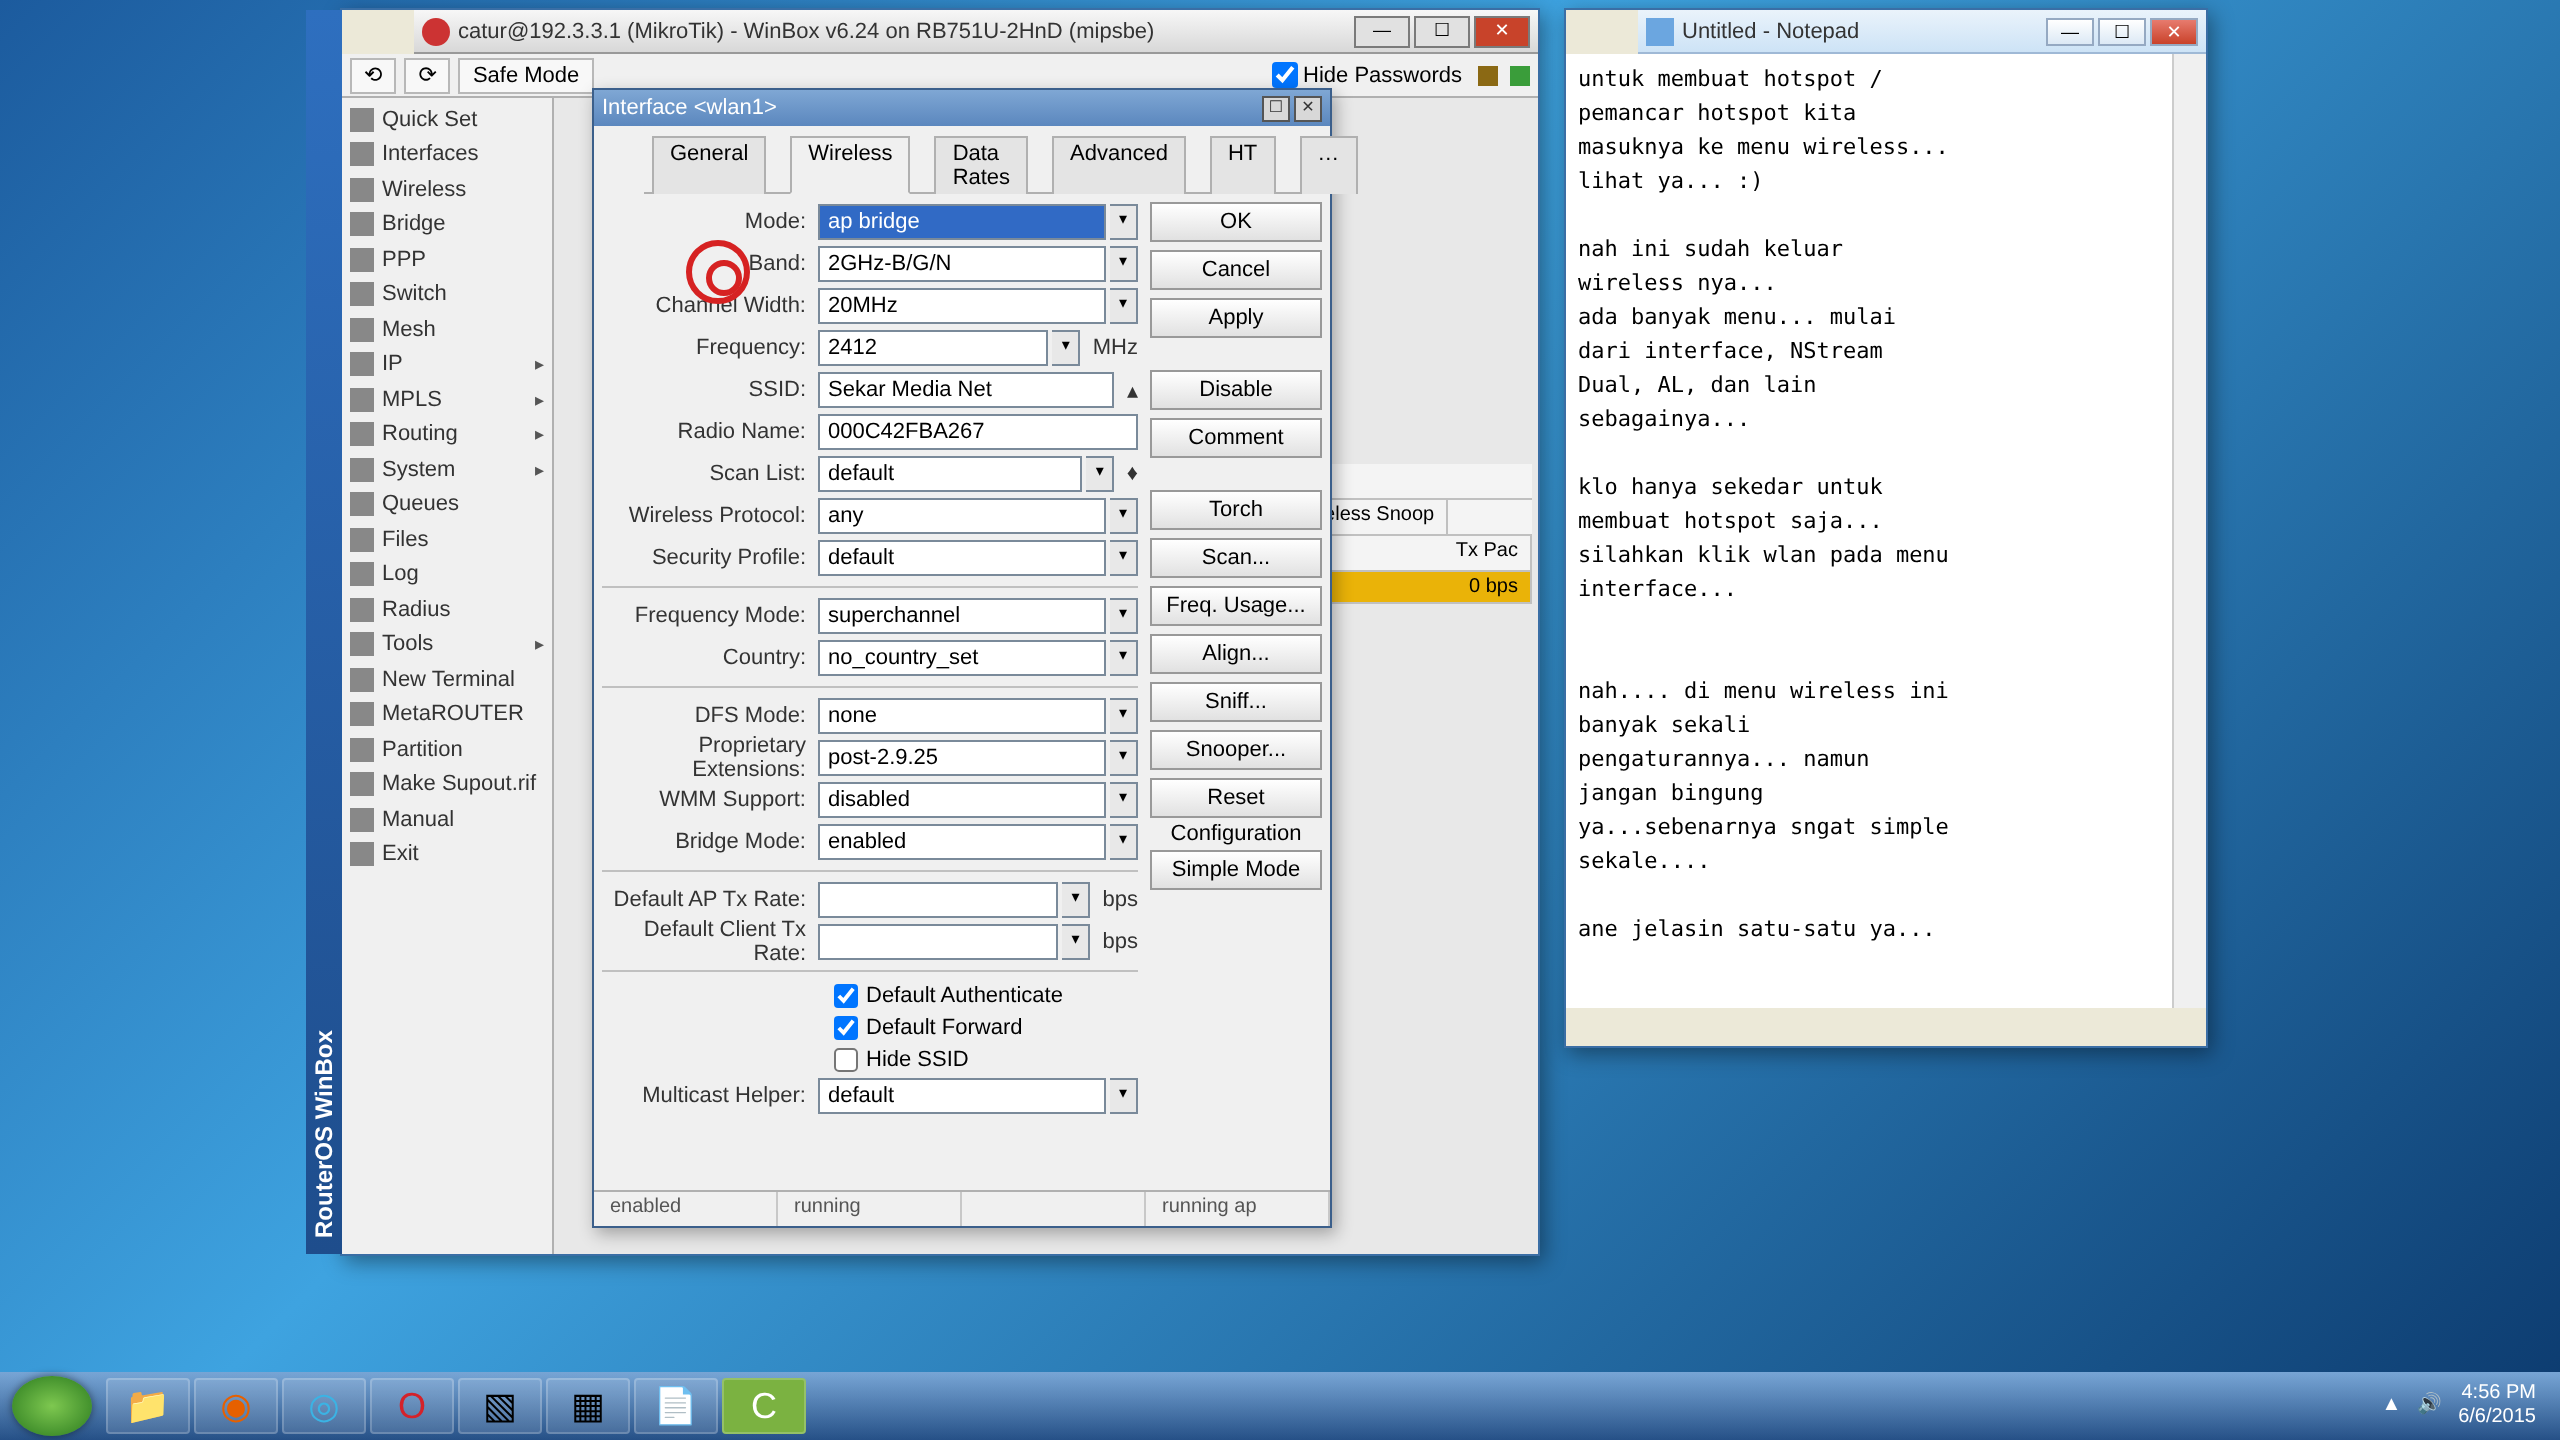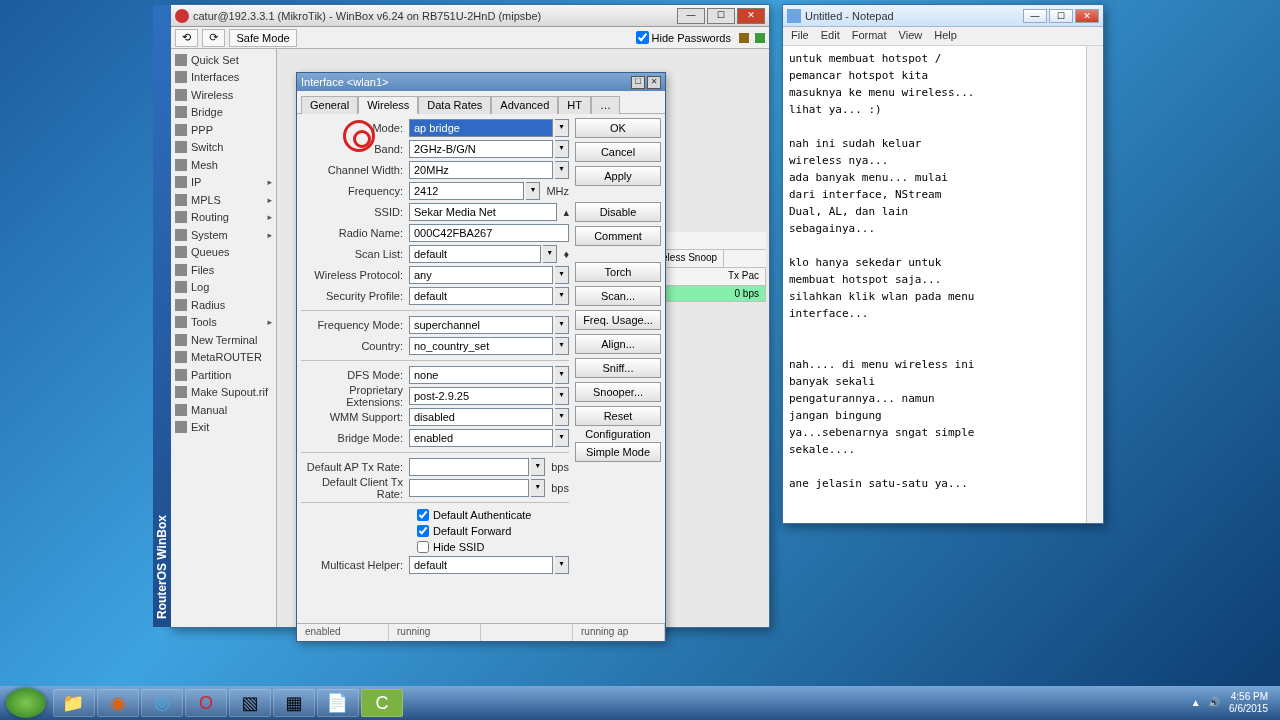--- a/index.html
+++ b/index.html
@@ -1,18 +1,18 @@
 <!DOCTYPE html>
 <html><head>
 <meta charset="utf-8">
 <style>
 * { box-sizing: border-box; margin: 0; padding: 0; }
 body { font-family: Tahoma, Arial, sans-serif; font-size: 11px; background: linear-gradient(135deg,#1C5B9E 0%,#3EA3E0 40%,#0C3A6E 100%); width:1280px; height:720px; overflow:hidden; position:relative; }
 .window { position:absolute; background:#ECE9D8; border:1px solid #3A6EA5; box-shadow:2px 3px 10px rgba(0,0,0,0.4); }
-.titlebar { background:linear-gradient(#F7F7F7,#D8D8D8); height:22px; display:flex; align-items:center; padding:0 4px; border-bottom:1px solid #999; font-size:11px; }
+.titlebar { background:linear-gradient(#F7F7F7,#D8D8D8); height:22px; display:flex; align-items:center; padding:0 4px; border-bottom:1px solid #999; font-size:11px;margin-left:36px; }
 .titlebar .title-icon { width:14px;height:14px;margin-right:4px;background:#C33;border-radius:50%; }
 .titlebar .title-text { flex:1; color:#333; white-space:nowrap; overflow:hidden; }
 .titlebtns { display:flex; gap:2px; }
 .titlebtns span { display:inline-block; width:28px; height:16px; background:#E1E1E1; border:1px solid #7A7A7A; text-align:center; line-height:12px; font-size:9px; }
 .titlebtns .close { background:#C8432A; color:#fff; }
 .winbox { left:170px; top:4px; width:600px; height:624px; }
 .tb2 { height:22px; background:#F0F0F0; display:flex; align-items:center; padding:2px 4px; gap:4px; border-bottom:1px solid #B0B0B0; }
 .tbbtn { border:1px solid #B8B8B8; background:#F8F8F8; height:18px; padding:0 6px; font-size:11px; display:flex; align-items:center; }
 .body-area { display:flex; height: calc(100% - 44px); }
 .sidebar { width:106px; background:#F0F0F0; border-right:1px solid #B0B0B0; padding-top:2px; }
@@ -23,24 +23,24 @@
 .rotatebar { position:absolute; left:-18px; top:0; bottom:0; width:18px; background:linear-gradient(#1E4D8C,#2E6FBF); color:#fff; writing-mode:vertical-rl; transform:rotate(180deg); display:flex; align-items:center; justify-content:flex-start; padding:8px 0; font-size:12px; font-weight:bold; }
 
 .notepad { left:782px; top:4px; width:322px; height:520px; }
 .np-title { background:linear-gradient(#EAF3FB,#CDE3F6); border-bottom:1px solid #9FB9D6; }
 .np-title .tbtns span { background:linear-gradient(#fff,#DCE9F5); border:1px solid #95A9C2; width:24px; height:14px; font-size:9px; }
 .np-title .tbtns .close { background:linear-gradient(#E77B6E,#C9422A); color:#fff; }
 .menubar { background:#F0F0F0; height:19px; display:flex; gap:12px; padding:2px 8px; font-size:11px; color:#333; border-bottom:1px solid #D0D0D0; }
 .np-body { background:#fff; padding:4px 6px; font-family:Consolas,monospace; font-size:11px; line-height:17px; white-space:pre-wrap; height:calc(100% - 41px); overflow:hidden; position:relative; }
 .np-body::after { content:''; position:absolute; right:0; top:0; width:16px; bottom:0; background:#F0F0F0; border-left:1px solid #ccc; }
 
-.dlg { position:absolute; left:296px; top:72px; width:370px; height:570px; background:#F0F0F0; border:1px solid #3B5F8B; box-shadow:2px 3px 8px rgba(0,0,0,0.3); }
+.dlg { position:absolute; left:296px; top:44px; width:370px; height:570px; background:#F0F0F0; border:1px solid #3B5F8B; box-shadow:2px 3px 8px rgba(0,0,0,0.3); }
 .dlg-title { background:linear-gradient(#7FA7D4,#5B87BE); height:18px; color:#fff; font-size:11px; display:flex; align-items:center; padding:0 4px; }
 .dlg-title .dbtn { width:14px; height:13px; background:#D8D8D8; border:1px solid #555; margin-left:2px; font-size:8px; text-align:center; line-height:10px; color:#333; }
-.tabs { display:flex; gap:0; padding:4px 4px 0 4px; border-bottom:1px solid #B0B0B0; }
+.tabs { display:flex; gap:12px; padding:4px 4px 0 4px; border-bottom:1px solid #B0B0B0;margin-left:25px; }
 .tab { padding:2px 8px; border:1px solid #B0B0B0; border-bottom:none; background:#E4E4E4; font-size:11px; position:relative; top:1px; }
 .tab.active { background:#F0F0F0; border-bottom:1px solid #F0F0F0; }
 .dlg-body { display:flex; padding:4px; gap:6px;justify-content:flex-end; }
 .form-col { flex:1; }
 .btn-col { width:86px; display:flex; flex-direction:column; gap:4px; }
 .btn { border:1px solid #999; background:linear-gradient(#fff,#E1E1E1); height:20px; font-size:11px; text-align:center; line-height:18px; }
 .row { display:flex; align-items:center; height:20px; margin-bottom:1px; gap:2px; }
 .row label { width:106px; text-align:right; font-size:11px; padding-right:4px; color:#333; }
 .row .field { flex:1; border:1px solid #7A8A9A; background:#fff; height:18px; font-size:11px; padding:1px 4px; display:flex; align-items:center; }
 .row .dd { width:14px; background:#E8E8E8; border:1px solid #7A8A9A; border-left:none; height:18px; text-align:center; font-size:8px; line-height:14px; }
@@ -55,21 +55,21 @@
 .target::after { content:''; position:absolute; left:7px; top:7px; width:12px; height:12px; border:3px solid #D62222; border-radius:50%; }
 
 .taskbar { position:absolute; bottom:0; left:0; right:0; height:34px; background:linear-gradient(180deg, rgba(255,255,255,0.25), rgba(0,0,0,0.15)), linear-gradient(#4A87C7,#2C5E9E); display:flex; align-items:center; padding:0 6px; }
 .start { width:40px; height:30px; border-radius:50%; background:radial-gradient(#7EC850,#2A7A1E); box-shadow:0 0 4px rgba(0,0,0,0.5); margin-right:6px; }
 .tbicon { width:42px; height:28px; margin:0 1px; background:rgba(255,255,255,0.12); border:1px solid rgba(255,255,255,0.2); border-radius:2px; display:flex; align-items:center; justify-content:center; font-size:18px; }
 .tray { margin-left:auto; color:#fff; font-size:10px; text-align:right; line-height:12px; padding-right:6px; display:flex; align-items:center; gap:8px; }
 .wl-tabs { position:absolute; left:606px; top:232px; width:160px; }
 .wl-tabs .trow { display:flex; border-bottom:1px solid #C0C0C0; background:#F4F4F4; font-size:10px; }
 .wl-tabs .trow span { padding:2px 6px; border-right:1px solid #C0C0C0; }
 .wl-tabs .th { height:18px; }
-.wl-tabs .data { background:#86efac; }
+.wl-tabs .data { background:#eab308; }
 </style>
 </head>
 <body>
 
 <div class="window winbox">
   <div class="rotatebar">RouterOS WinBox</div>
   <div class="titlebar">
     <span class="title-icon"></span>
     <span class="title-text">catur@192.3.3.1 (MikroTik) - WinBox v6.24 on RB751U-2HnD (mipsbe)</span>
     <div class="titlebtns">
@@ -356,27 +356,20 @@
 <div class="window notepad">
   <div class="titlebar np-title">
     <span style="width:14px;height:14px;margin-right:4px;background:#6BA6E0"></span>
     <span class="title-text">Untitled - Notepad</span>
     <div class="titlebtns tbtns">
       <span>—</span>
       <span>☐</span>
       <span class="close">✕</span>
     </div>
   </div>
-  <div class="menubar" id="npmenu">
-      <span>File</span>
-      <span>Edit</span>
-      <span>Format</span>
-      <span>View</span>
-      <span>Help</span>
-    </div>
   <div class="np-body">untuk membuat hotspot /
 pemancar hotspot kita
 masuknya ke menu wireless...
 lihat ya... :)
 
 nah ini sudah keluar
 wireless nya...
 ada banyak menu... mulai
 dari interface, NStream
 Dual, AL, dan lain

